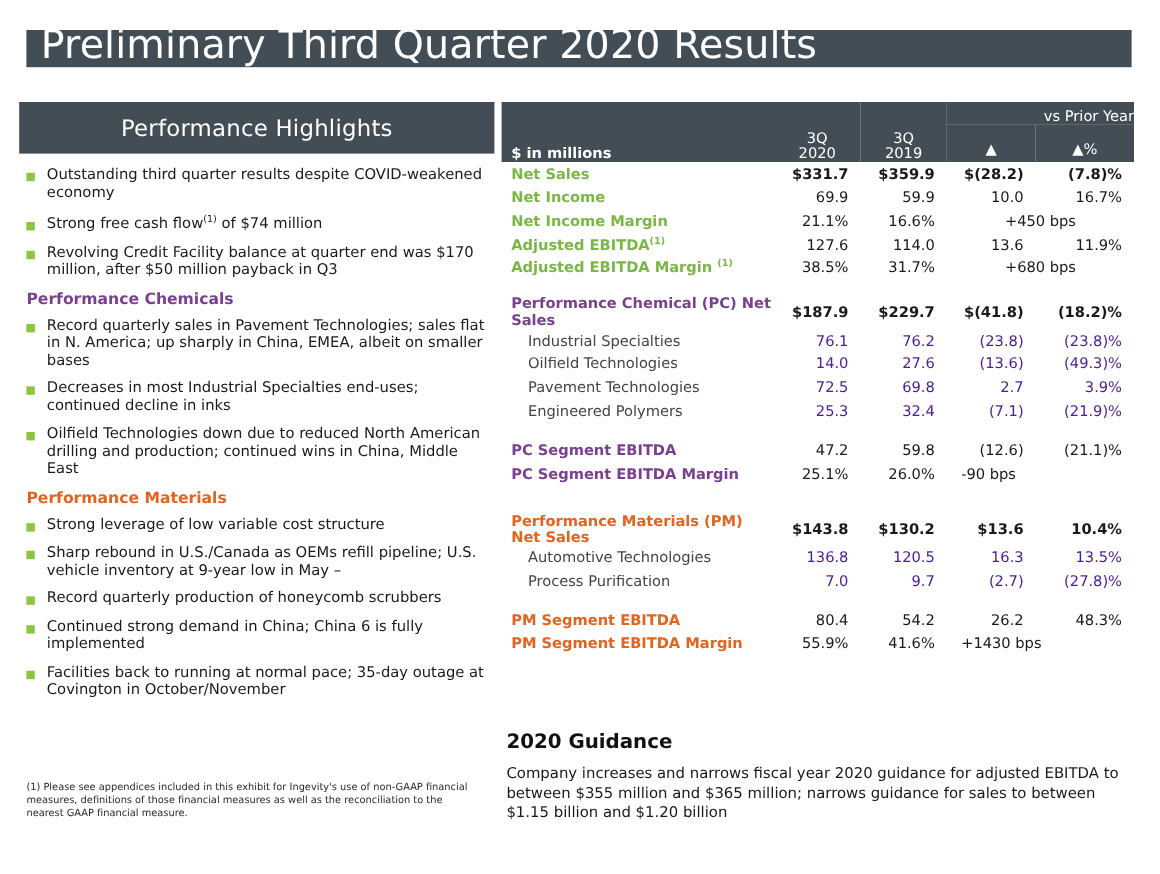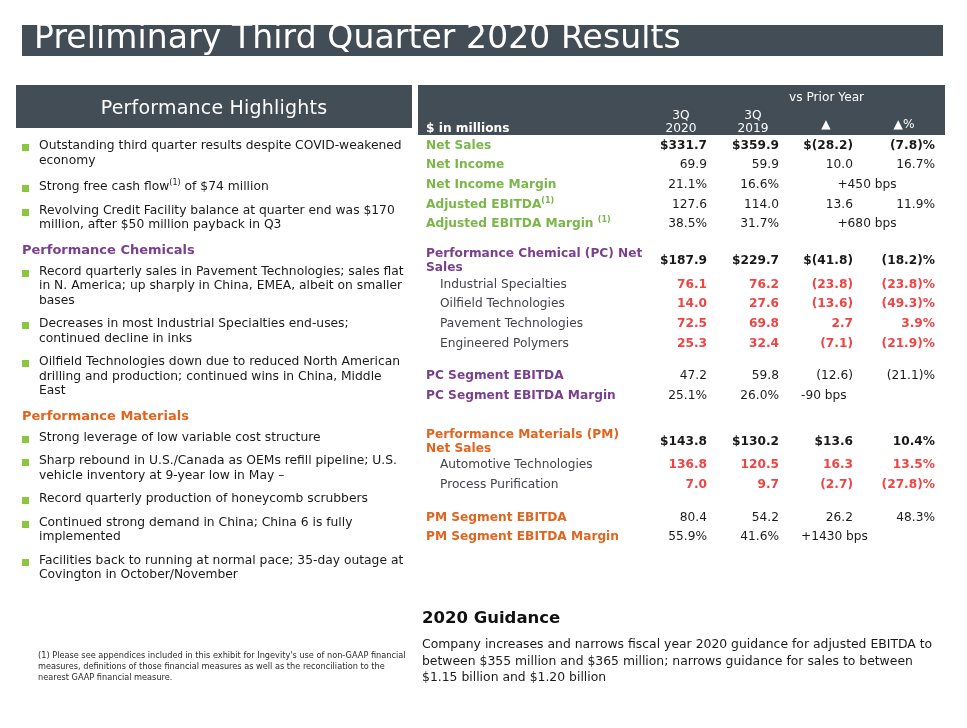--- a/index.html
+++ b/index.html
@@ -93,21 +93,21 @@
   .sec-head {
     font-size: 13px;
     font-weight: bold;
     margin: 10px 0 7px 0;
   }
   .sec-head.pc { color: #7b3f8f; }
   .sec-head.pm { color: #e2641e; }
 
   .footnote {
     position: absolute;
-    left: 38px;
+    left: 22px;
     top: 650px;
     width: 380px;
     font-size: 8.2px;
     line-height: 11px;
     color: #2a2a2a;
   }
 
   
   .right-panel {
     position: absolute;
@@ -135,21 +135,21 @@
   }
   .hdr-row1 th { height: 19px; font-size: 12.2px; }
   .hdr-row2 th { height: 27px; font-size: 12.2px; padding-bottom: 4px; }
   .hdr-label {
     font-size: 12.5px;
     font-weight: bold;
     text-align: left;
     padding-left: 8px !important;
   }
   .hdr-c { text-align: center; }
-  .hdr-vs { text-align: left; font-size: 12.2px; }
+  .hdr-vs { text-align: right; font-size: 12.2px; }
   .hdr-sub { text-align: center; font-size: 11px; }
   .hdr-two-line { line-height: 13px; }
 
   tbody td {
     padding: 0;
     height: 19.6px;
     font-size: 12.2px;
     vertical-align: middle;
   }
   td.lbl { text-align: left; padding-left: 8px !important; }
@@ -170,21 +170,21 @@
   tr.r-orange td.lbl { color: #e2641e; font-weight: bold; }
   tr.r-orange td.num { color: #1a1a1a; font-weight: bold; }
   tr.r-orange.plain td.num { font-weight: normal; }
   tr.r-orange td.merged { color: #1a1a1a; }
 
   tr.r-sub td.lbl {
     color: #44434a;
     font-weight: normal;
     padding-left: 22px !important;
   }
-  tr.r-sub td.num { color: #ef4444; font-weight: bold; }
+  tr.r-sub td.num { color: #4c1d95; font-weight: normal; }
 
   tr.spacer td { height: 13px; }
   tr.spacer-lg td { height: 22px; }
 
   .guidance {
     position: absolute;
     left: 422px;
     top: 608px;
     width: 525px;
   }

